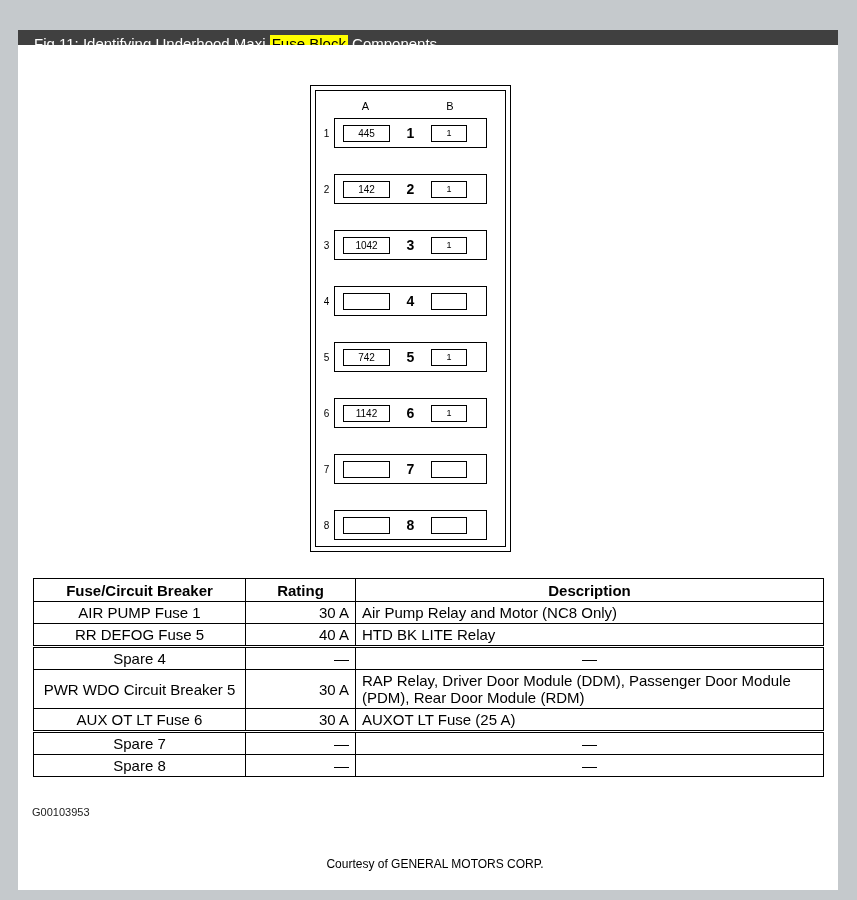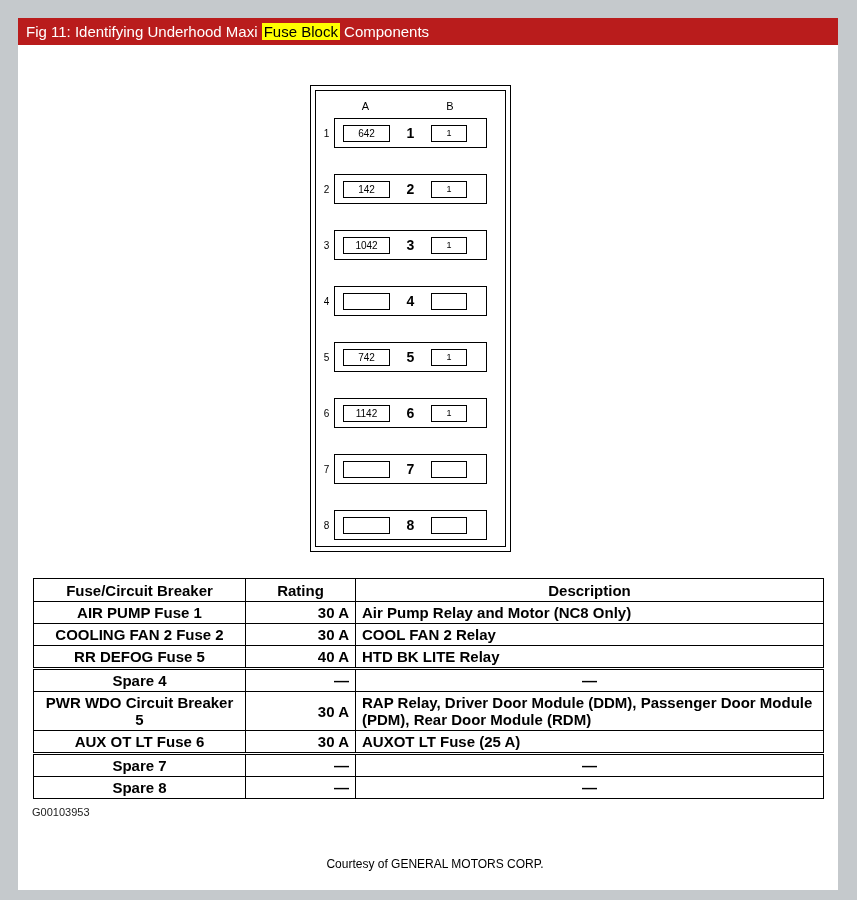--- a/index.html
+++ b/index.html
@@ -4,23 +4,23 @@
 <style>
   * { margin:0; padding:0; box-sizing:border-box; }
   html,body { width:857px; height:900px; }
   body {
     background:#c5c9cc;
     font-family:"Liberation Sans", sans-serif;
     position:relative;
     overflow:hidden;
   }
   .titlebar {
-    position:absolute; left:18px; top:18px; width:820px; height:27px;
-    background:#b91c1c; color:#ffffff;
-    font-size:15px; line-height:27px; padding-left:8px;
+    position:absolute; left:18px; top:30px; width:820px; height:27px;
+    background:#404040; color:#ffffff;
+    font-size:15px; line-height:27px; padding-left:16px;
     white-space:pre;
   }
   .hl { background:#ffff00; color:#000; padding:0 2px; }
   .content {
     position:absolute; left:18px; top:45px; width:820px; height:845px;
     background:#ffffff;
   }
 
   
   .fuseblock {
@@ -55,21 +55,21 @@
   
   .spec-table {
     position:absolute; left:15px; top:533px; width:791px;
     border-collapse:collapse; font-size:15px; color:#000;
     table-layout:fixed;
   }
   .spec-table th, .spec-table td {
     border:1px solid #000; padding:2px 6px; vertical-align:middle;
   }
   .spec-table th { font-weight:bold; text-align:center; height:23px; }
-  .spec-table td { height:22px;font-weight:bold; }
+  .spec-table td { height:22px; }
   .c1 { width:212px; text-align:center; }
   .c2 { width:110px; text-align:right; }
   .c3 { text-align:left; }
   td.ctr { text-align:center; }
   tr.sect th, tr.sect td { border-bottom:3px double #000; }
 
   .figid {
     position:absolute; left:14px; top:761px; font-size:11px; color:#222;
   }
   .courtesy {
@@ -92,21 +92,21 @@
         <div class="rrect">
           <span class="abox">A</span>
           <span class="cnum"></span>
           <span class="bbox">B</span>
         </div>
       </div>
 
       <div class="frow">
         <span class="numL">1</span>
         <div class="rrect">
-          <span class="abox">642</span>
+          <span class="abox">445</span>
           <span class="cnum">1</span>
           <span class="bbox">1</span>
         </div>
       </div>
 
       <div class="frow">
         <span class="numL">2</span>
         <div class="rrect">
           <span class="abox">142</span>
           <span class="cnum">2</span>
@@ -177,25 +177,20 @@
         <th class="c1">Fuse/Circuit Breaker</th>
         <th class="c2">Rating</th>
         <th class="c3" style="text-align:center;">Description</th>
       </tr>
     </thead>
     <tbody>
       <tr>
         <td class="c1">AIR PUMP Fuse 1</td>
         <td class="c2">30 A</td>
         <td class="c3">Air Pump Relay and Motor (NC8 Only)</td>
-      </tr>
-      <tr>
-        <td class="c1">COOLING FAN 2 Fuse 2</td>
-        <td class="c2">30 A</td>
-        <td class="c3">COOL FAN 2 Relay</td>
       </tr>
       <tr class="sect">
         <td class="c1">RR DEFOG Fuse 5</td>
         <td class="c2">40 A</td>
         <td class="c3">HTD BK LITE Relay</td>
       </tr>
       <tr>
         <td class="c1">Spare 4</td>
         <td class="c2">—</td>
         <td class="c3 ctr">—</td>

